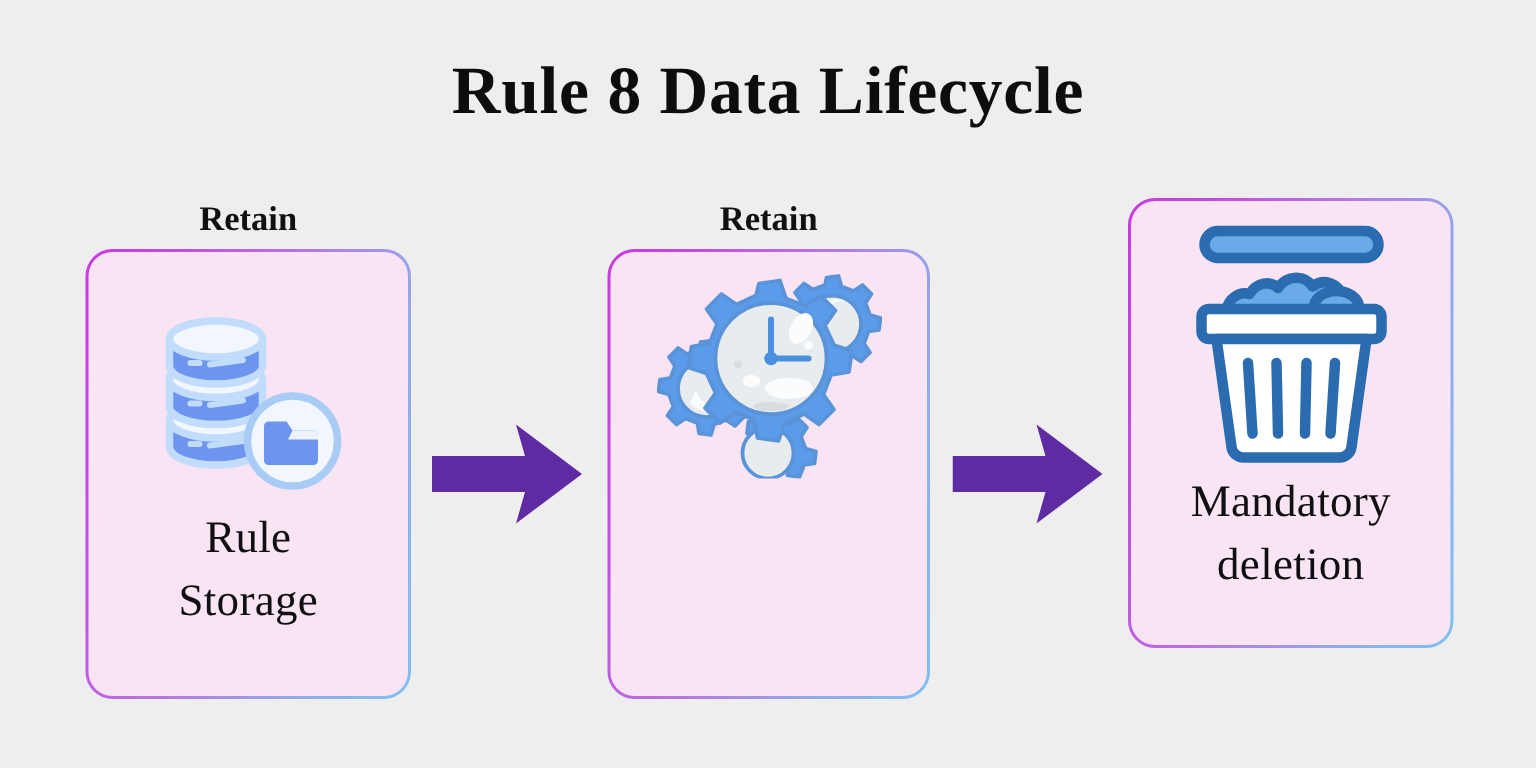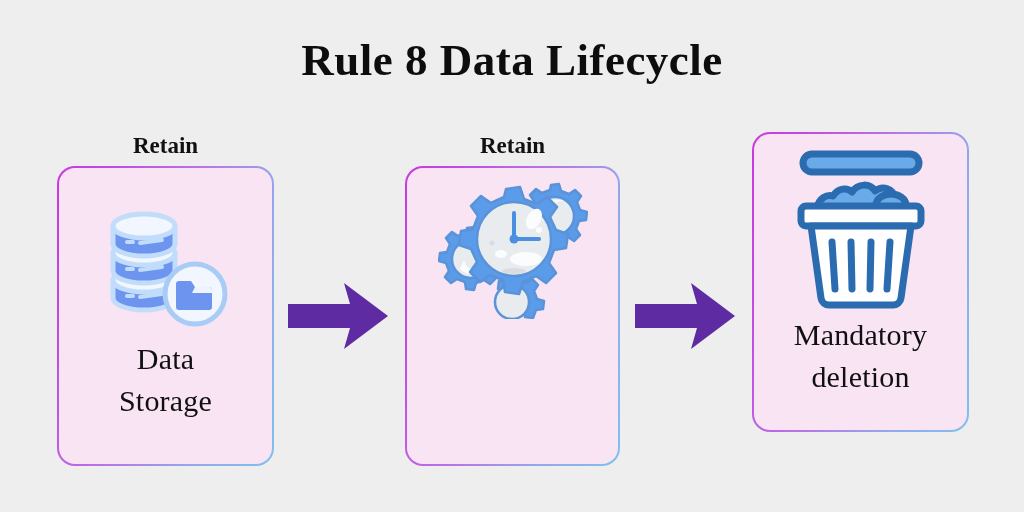--- a/index.html
+++ b/index.html
@@ -140,21 +140,21 @@
                 <line x1="36" y1="111" x2="42" y2="111"></line>
                 <line x1="49" y1="112" x2="71" y2="109"></line>
               </g>
 
               <circle cx="104" cy="109" r="30" fill="#f2f6ff" stroke="#a8ccf5" stroke-width="5"></circle>
               <path d="M88 96 h12 l4 6 h14 a3 3 0 0 1 3 3 v17 a3 3 0 0 1 -3 3 h-30 a3 3 0 0 1 -3 -3 v-23 a3 3 0 0 1 3 -3 z" fill="#6d95f0"></path>
               <path d="M104 102 h14 a3 3 0 0 1 3 3 v3 h-20 z" fill="#eef4ff"></path>
             </svg>
           </div>
           <div class="card-text">
-            <div>Data</div>
+            <div>Rule</div>
             <div>Storage</div>
           </div>
         </div>
       </div>
     </div>
 
     <div class="arrow" id="arrow-1">
       <svg width="100" height="66" viewBox="0 0 100 66" xmlns="http://www.w3.org/2000/svg">
         <path d="M0 21 L62 21 L56 0 L100 33 L56 66 L62 45 L0 45 Z" fill="#5f2ba3"></path>
       </svg>

